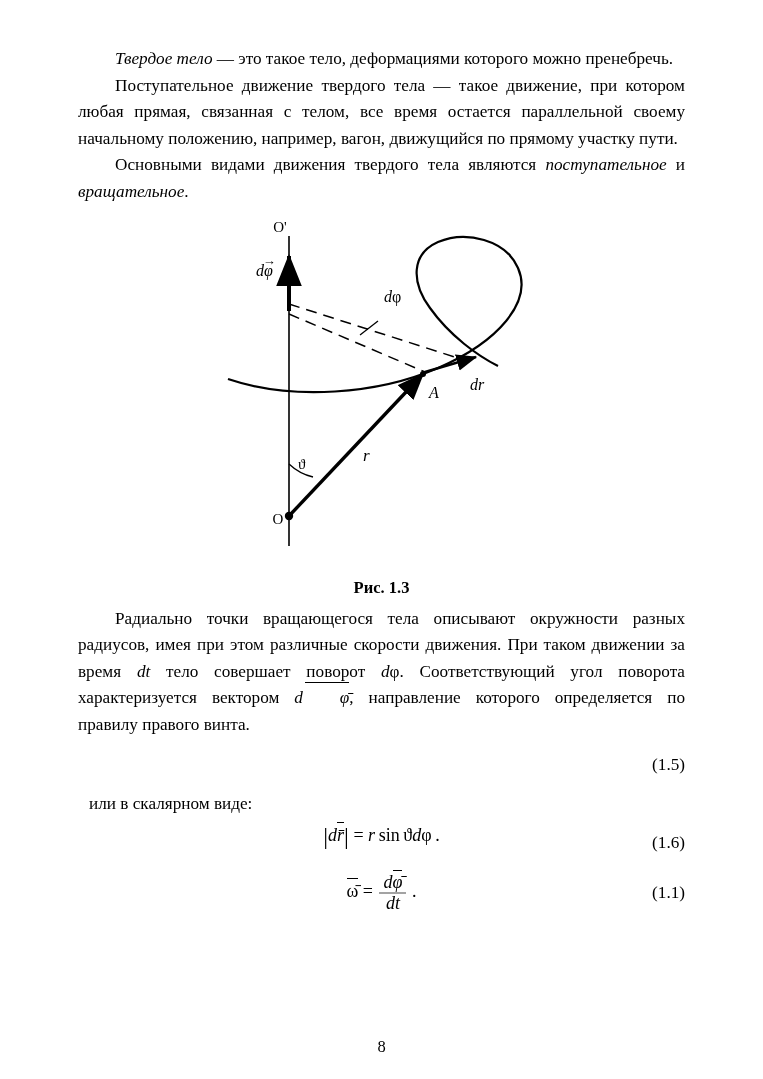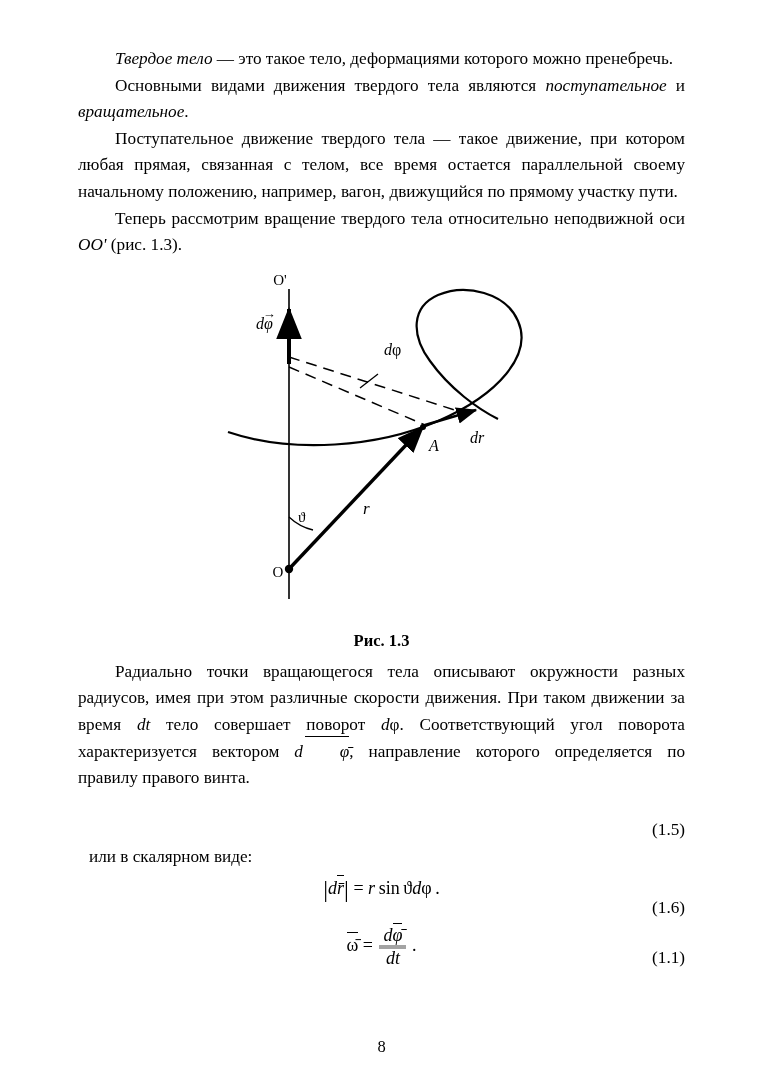--- a/index.html
+++ b/index.html
@@ -56,32 +56,32 @@
   .eq-body {
     position: absolute;
     left: 0; right: 0;
     text-align: center;
     font-family: "Liberation Serif", serif;
     font-size: 18px;
   }
   .eq-num {
     position: absolute;
     right: 0;
-    top: 22px;
+    top: 10px;
     font-size: 17.2px;
   }
   .frac {
     display: inline-block;
     vertical-align: middle;
     text-align: center;
     font-style: italic;
     line-height: 1.05;
     margin: 0 2px;
   }
-  .frac .num { display: block; padding: 0 4px; border-bottom: 4px solid #a3a3a3; }
+  .frac .num { display: block; padding: 0 4px; border-bottom: 2px solid #a3a3a3; }
   .frac .den { display: block; padding: 0 4px; }
   .vecbar { position: relative; display: inline-block; }
   .vecbar::after {
     content: "";
     position: absolute;
     left: 5%;
     right: 0%;
     top: -3px;
     border-top: 1.3px solid #000;
   }
@@ -97,29 +97,26 @@
 </style>
 </head>
 <body>
 
 <div class="page">
 
   <p class="para">
     <span class="it">Твердое тело</span><span> — это такое тело, деформациями которого можно пренебречь.</span>
   </p>
 
+  <p class="para">Поступательное движение твердого тела — такое движение, при котором любая прямая, связанная с телом, все время остается параллельной своему начальному положению, например, вагон, движущийся по прямому участку пути.</p>
+
   <p class="para">
     <span>Основными видами движения твердого тела являются </span><span class="it">поступательное</span><span> и </span><span class="it">вращательное</span><span>.</span>
   </p>
 
-  <p class="para">Поступательное движение твердого тела — такое движение, при котором любая прямая, связанная с телом, все время остается параллельной своему начальному положению, например, вагон, движущийся по прямому участку пути.</p>
-
-  <p class="para">
-    <span>Теперь рассмотрим вращение твердого тела относительно неподвижной оси </span><span class="it">OO'</span><span> (рис. 1.3).</span>
-  </p>
 
   <div class="fig-wrap">
     <svg width="607" height="352" viewBox="0 0 607 352">
       <defs>
         <marker id="arrHead" markerWidth="9" markerHeight="9" refX="7.5" refY="3.2" orient="auto">
           <path d="M0,0 L8,3.2 L0,6.4 z" fill="#000"></path>
         </marker>
         <marker id="arrHeadSm" markerWidth="8" markerHeight="8" refX="6.6" refY="2.8" orient="auto">
           <path d="M0,0 L7,2.8 L0,5.6 z" fill="#000"></path>
         </marker>

